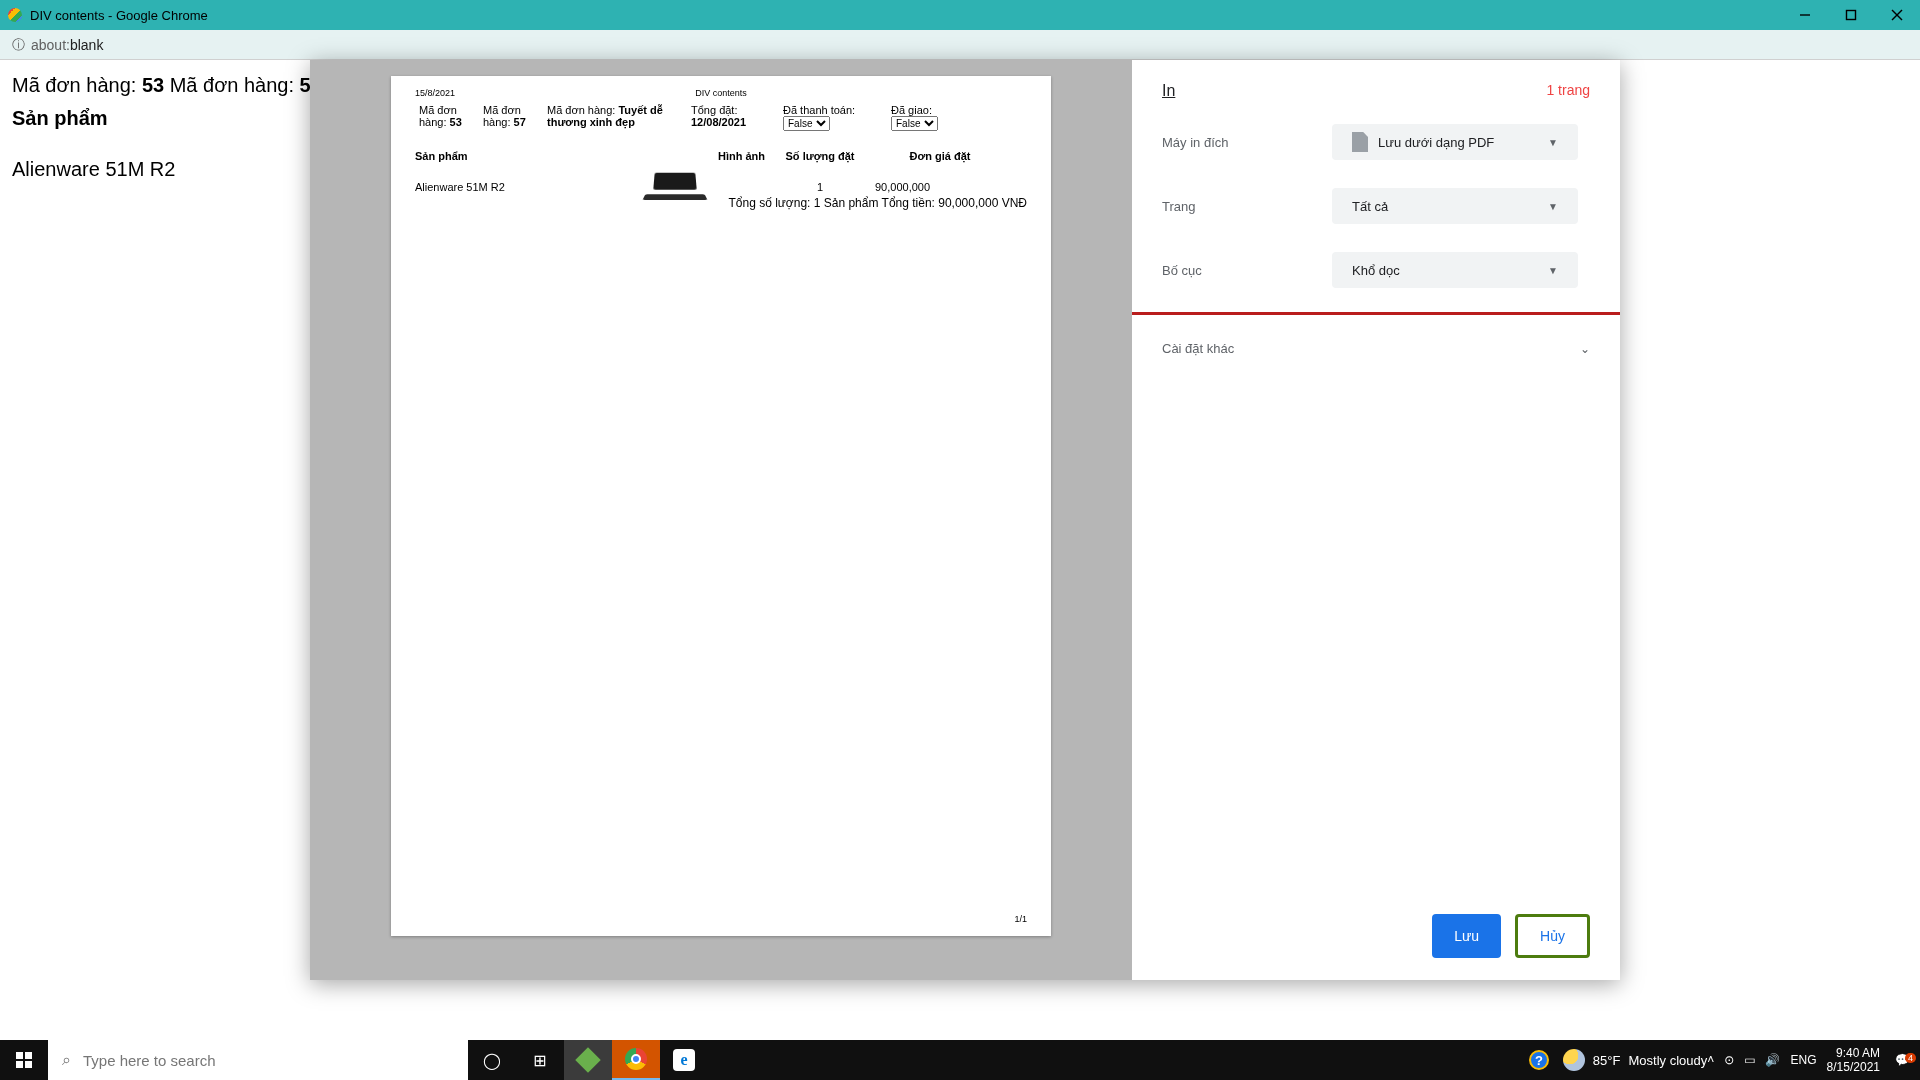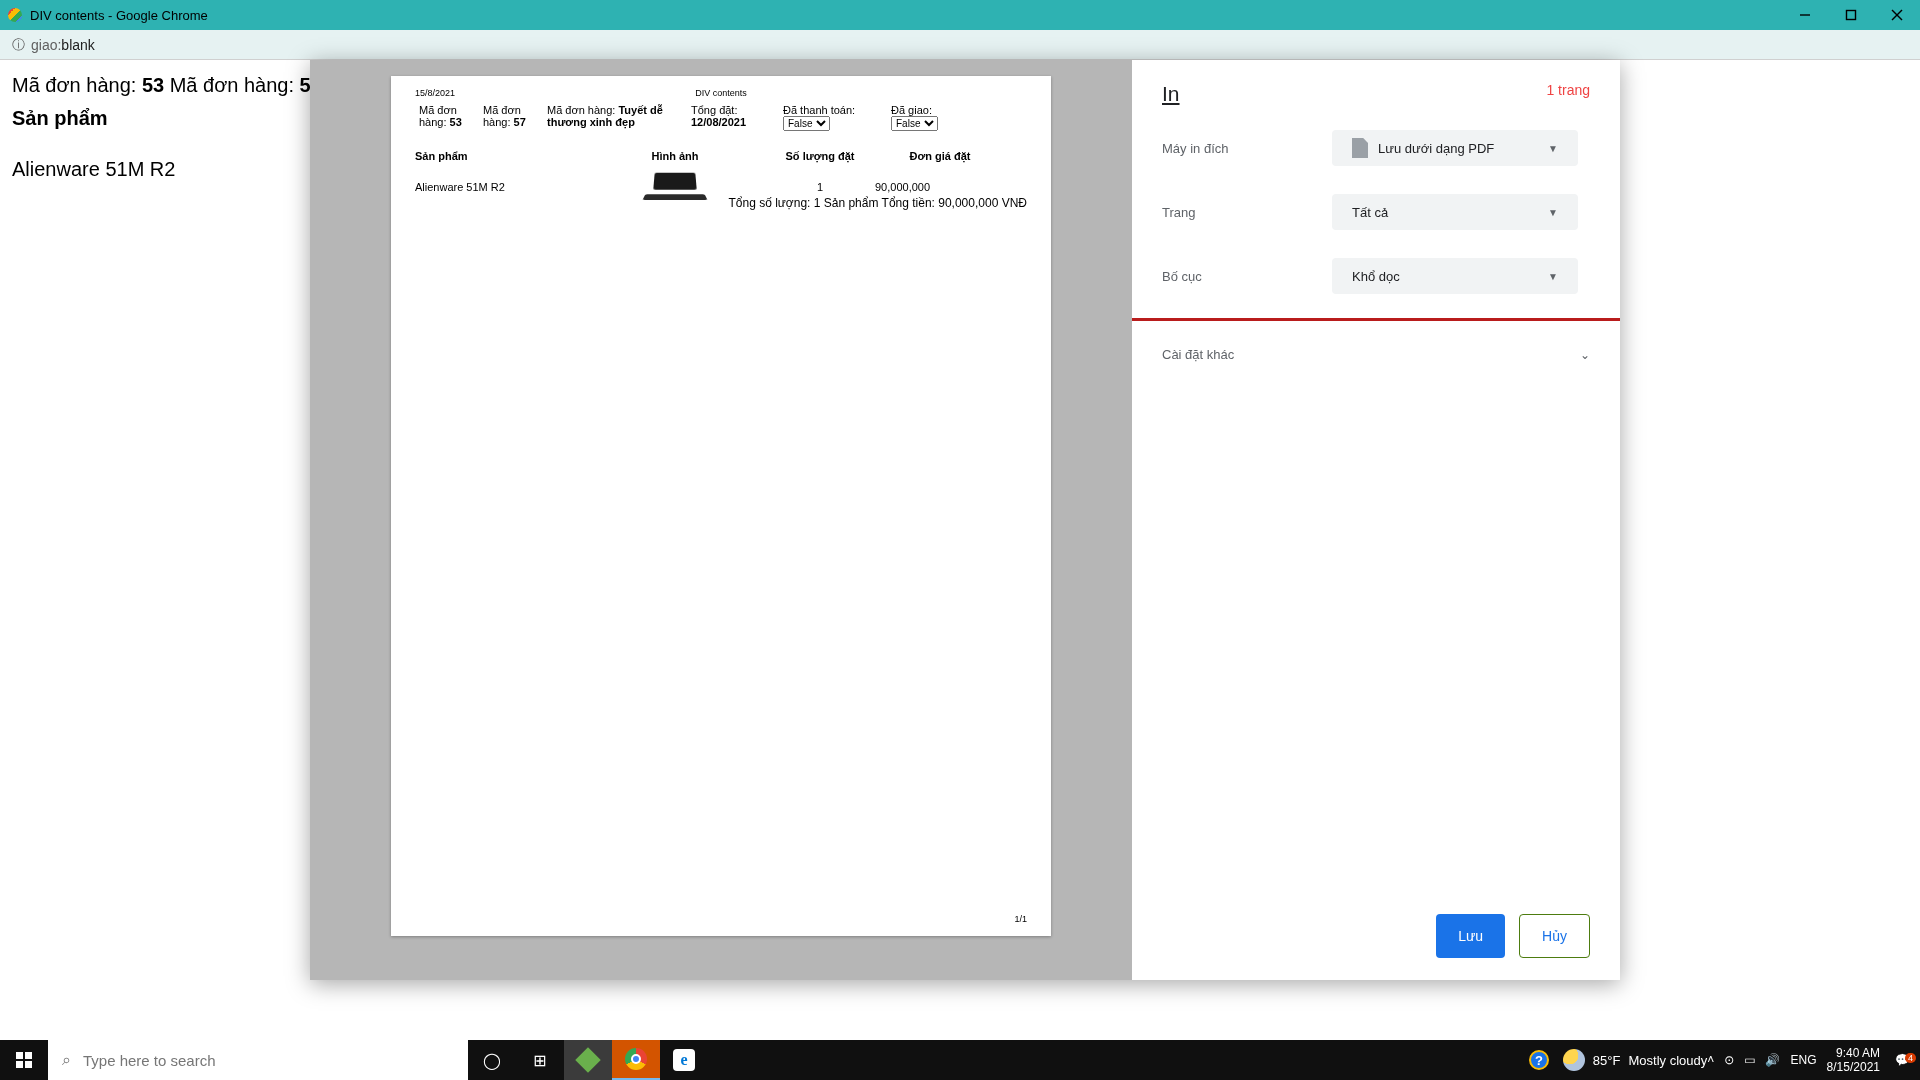--- a/index.html
+++ b/index.html
@@ -39,50 +39,50 @@
 .paper .cell { padding: 0 4px; }
 .paper .ca { width: 60px; }
 .paper .cb { width: 60px; }
 .paper .cc { width: 140px; }
 .paper .cd { width: 88px; }
 .paper .ce { width: 104px; }
 .paper .cf { width: 80px; }
 .paper select { font-size: 10px; font-family: Arial; }
 .paper .row2 { position: absolute; top: 74px; left: 24px; right: 24px; display: flex; font-size: 11px; font-weight: bold; }
 .paper .row2 .h1 { width: 170px; }
-.paper .row2 .h2 { width: 180px; text-align: center; }
+.paper .row2 .h2 { width: 180px; text-align: right; }
 .paper .row2 .h3 { width: 110px; text-align: center; }
 .paper .row2 .h4 { width: 130px; text-align: center; }
 .paper .row3 { position: absolute; top: 96px; left: 24px; right: 24px; display: flex; font-size: 11px; align-items: center; }
 .paper .row3 .c1 { width: 170px; }
 .paper .row3 .c2 { width: 180px; display: flex; justify-content: center; }
 .paper .row3 .c3 { width: 110px; text-align: center; }
 .paper .row3 .c4 { width: 130px; text-align: left; }
 .paper .laptop { width: 70px; height: 30px; position: relative; }
 .paper .laptop .screen { position: absolute; top: 0; left: 14px; width: 42px; height: 18px; background: #1a1a1a; border-radius: 2px; transform: perspective(80px) rotateX(18deg); }
 .paper .laptop .base { position: absolute; bottom: 0; left: 4px; width: 62px; height: 10px; background: #2a2a2a; border-radius: 2px; transform: perspective(90px) rotateX(55deg); }
 .paper .totals { position: absolute; top: 120px; right: 24px; font-size: 12px; }
 .paper .pgnum { position: absolute; bottom: 12px; right: 24px; font-size: 9px; font-family: Arial; }
 
 
 .settings { flex: 1; background: #fff; display: flex; flex-direction: column; font-size: 14px; color: #202124; }
 .settings-head { display: flex; justify-content: space-between; padding: 22px 30px 10px 30px; }
-.settings-head .h { font-size: 21px; text-decoration: underline; }
+.settings-head .h { font-size: 16px; text-decoration: underline; }
 .settings-head .pages { font-size: 14px; color: #ef4444; }
 .setting-row { display: flex; align-items: center; padding: 14px 30px; }
 .setting-row .label { width: 170px; color: #5f6368; font-size: 13px; }
 .setting-row .dropdown { flex: 1; max-width: 246px; height: 36px; background: #f1f3f4; border-radius: 4px; display: flex; align-items: center; padding: 0 20px; position: relative; font-size: 13px; color: #202124; cursor: pointer; }
 .setting-row .dropdown .doc-icon { width: 16px; height: 20px; background: #9aa0a6; clip-path: polygon(0 0, 70% 0, 100% 25%, 100% 100%, 0 100%); margin-right: 10px; }
 .setting-row .dropdown .arrow { margin-left: auto; font-size: 10px; color: #5f6368; }
 .more-row { border-top: 3px solid #b91c1c; margin-top: 10px; padding: 26px 30px; display: flex; justify-content: space-between; align-items: center; color: #5f6368; font-size: 13px; cursor: pointer; }
 .more-row .chev { font-size: 12px; }
 .btnbar { margin-top: auto; padding: 22px 30px; display: flex; justify-content: flex-end; gap: 14px; }
 .btn { height: 44px; padding: 0 22px; border-radius: 4px; font-size: 14px; display: flex; align-items: center; cursor: pointer; }
 .btn.primary { background: #1a73e8; color: #fff; }
-.btn.secondary { background: #fff; color: #1a73e8; border: 1px solid #4d7c0f; }
+.btn.secondary { background: #fff; color: #1a73e8; border: 3px solid #4d7c0f; }
 
 
 .taskbar { position: absolute; left: 0; right: 0; bottom: 0; height: 40px; background: #101010; display: flex; align-items: center; color: #fff; font-size: 12px; }
 .start { width: 48px; height: 40px; display: flex; align-items: center; justify-content: center; }
 .start .winlogo { width: 16px; height: 16px; display: grid; grid-template-columns: 1fr 1fr; grid-template-rows: 1fr 1fr; gap: 2px; }
 .start .winlogo div { background: #fff; }
 .searchbox { width: 420px; height: 40px; background: #fff; display: flex; align-items: center; padding-left: 14px; color: #767676; font-size: 15px; }
 .searchbox .mag { margin-right: 12px; font-size: 16px; }
 .tb-icon { width: 48px; height: 40px; display: flex; align-items: center; justify-content: center; font-size: 16px; }
 .tb-app { width: 48px; height: 40px; display:flex; align-items:center; justify-content:center; }
@@ -118,21 +118,21 @@
   <div class="titlebtn">
       <svg width="12" height="12">
         <line x1="1" y1="1" x2="11" y2="11" stroke-width="1.4"></line>
         <line x1="11" y1="1" x2="1" y2="11" stroke-width="1.4"></line>
       </svg>
     </div>
 </div>
 
 <div class="urlbar">
   <span class="info">ⓘ</span>
-  <span>giao:</span>
+  <span>about:</span>
     <span class="blank">blank</span>
 </div>
 
 <div class="workspace">
 
   <div class="underpage">
     <div class="line1">
       <span>Mã đơn hàng: </span><b>53</b><span> Mã đơn hàng: </span><b>57</b><span> M</span>
     </div>
     <div class="line2">Sản phẩm</div>

